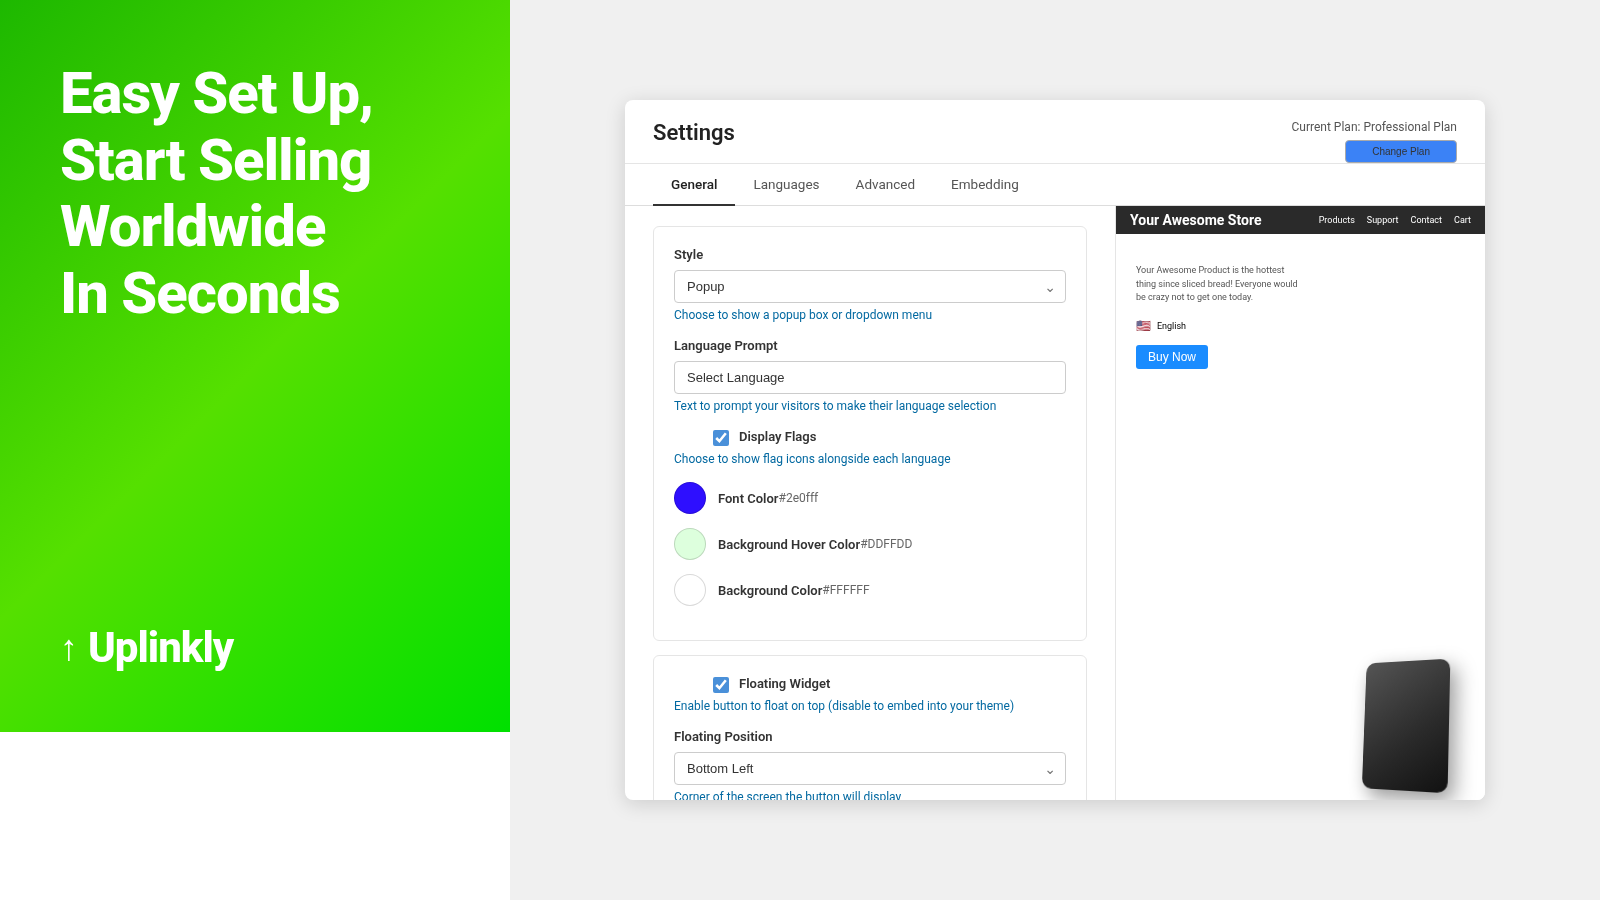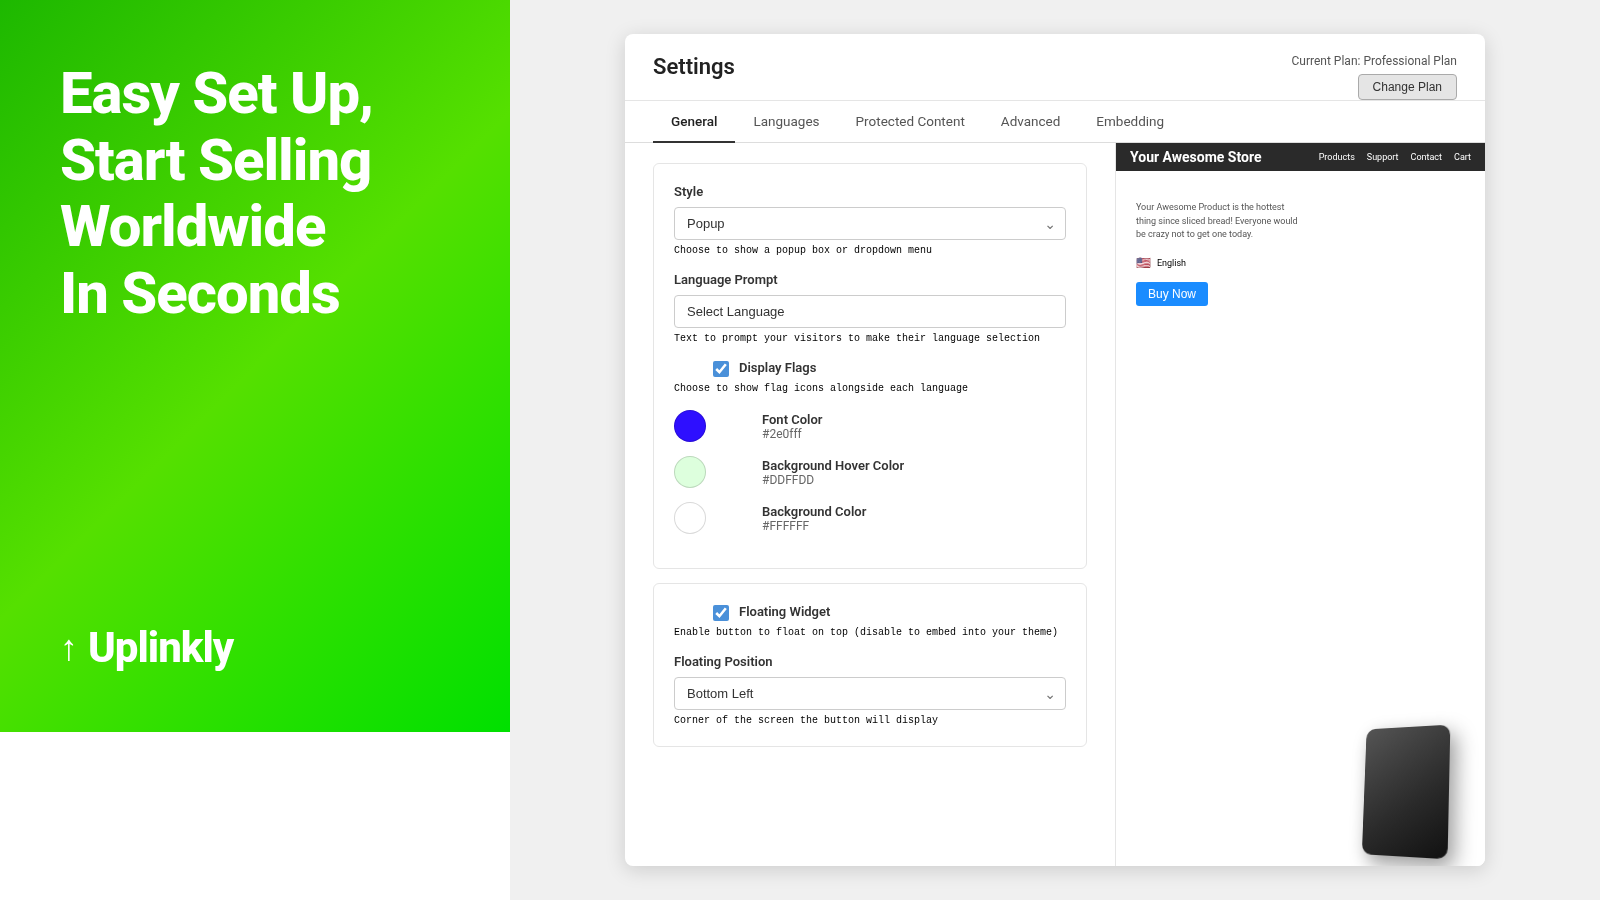--- a/index.html
+++ b/index.html
@@ -60,21 +60,21 @@
       justify-content: center;
       padding: 20px;
     }
 
     
     .settings-container {
       background: #ffffff;
       border-radius: 8px;
       box-shadow: 0 4px 20px rgba(0,0,0,0.15);
       width: 860px;
-      height: 832px;
+      height: 700px;
       display: flex;
       flex-direction: column;
       overflow: hidden;
     }
 
     .settings-header {
       display: flex;
       justify-content: space-between;
       align-items: flex-start;
       padding: 20px 28px 0 28px;
@@ -92,25 +92,25 @@
       text-align: right;
     }
 
     .plan-label {
       font-size: 12px;
       color: #555;
       margin-bottom: 6px;
     }
 
     .change-plan-btn {
-      background: #e5e5e5;
+      background: #3b82f6;
       border: 1px solid #aaa;
       border-radius: 4px;
-      padding: 5px 14px;
-      font-size: 12px;
+      padding: 5px 26px;
+      font-size: 10px;
       cursor: pointer;
       color: #333;
     }
 
     
     .tabs-row {
       display: flex;
       gap: 0;
       padding: 0 28px;
       border-bottom: 1px solid #ddd;
@@ -166,24 +166,23 @@
     }
 
     .field-label {
       font-size: 13px;
       font-weight: 600;
       color: #333;
       margin-bottom: 8px;
     }
 
     .field-hint {
-      font-size: 10px;
-      color: #000000;
+      font-size: 12px;
+      color: #0369a1;
       margin-top: 5px;
-      font-family: Liberation Mono, monospace;
     }
 
     .select-wrapper {
       position: relative;
     }
 
     .form-select {
       width: 100%;
       padding: 8px 12px;
       border: 1px solid #ccc;
@@ -259,22 +258,21 @@
       width: 32px;
       height: 32px;
       border-radius: 50%;
       border: 1px solid rgba(0,0,0,0.15);
       flex-shrink: 0;
       cursor: pointer;
     }
 
     .color-info {
       display: flex;
-      flex-direction: column;
-      margin-left: 44px;
+      flex-direction: row;
     }
 
     .color-name {
       font-size: 13px;
       font-weight: 600;
       color: #333;
     }
 
     .color-value {
       font-size: 12px;
@@ -399,21 +397,20 @@
       <div class="settings-title">Settings</div>
       <div class="plan-section">
         <div class="plan-label">Current Plan: Professional Plan</div>
         <button class="change-plan-btn">Change Plan</button>
       </div>
     </div>
 
     <div class="tabs-row">
       <div class="tab active">General</div>
       <div class="tab">Languages</div>
-      <div class="tab">Protected Content</div>
       <div class="tab">Advanced</div>
       <div class="tab">Embedding</div>
     </div>
 
     <div class="settings-body">
 
       <div class="settings-form">
 
         <div class="form-section">
 

